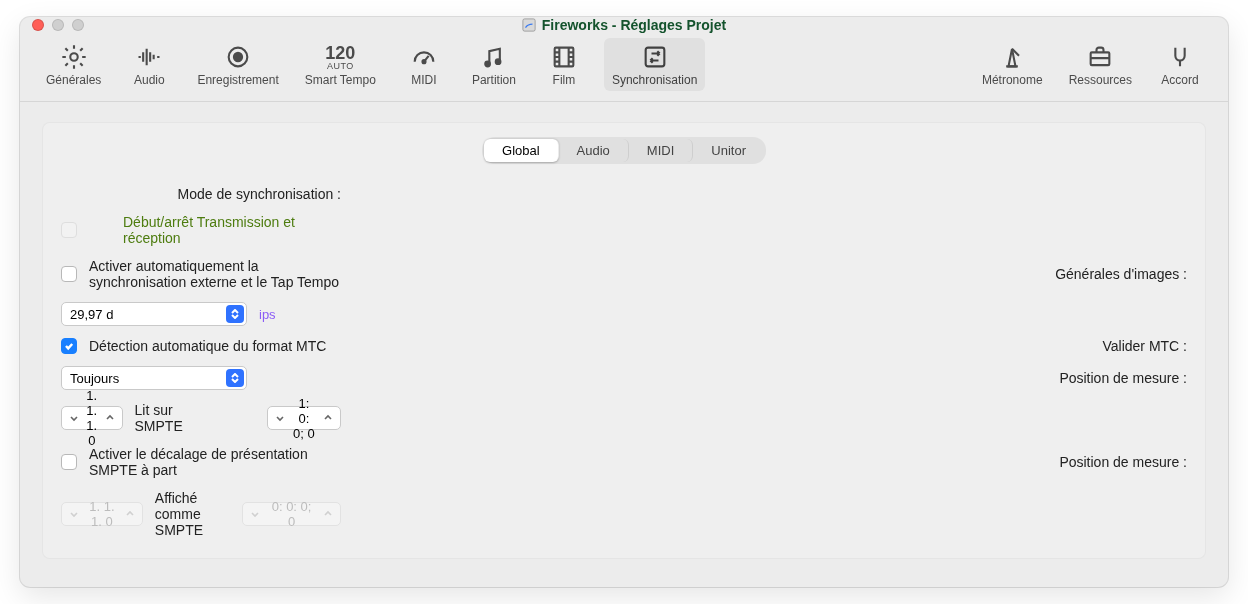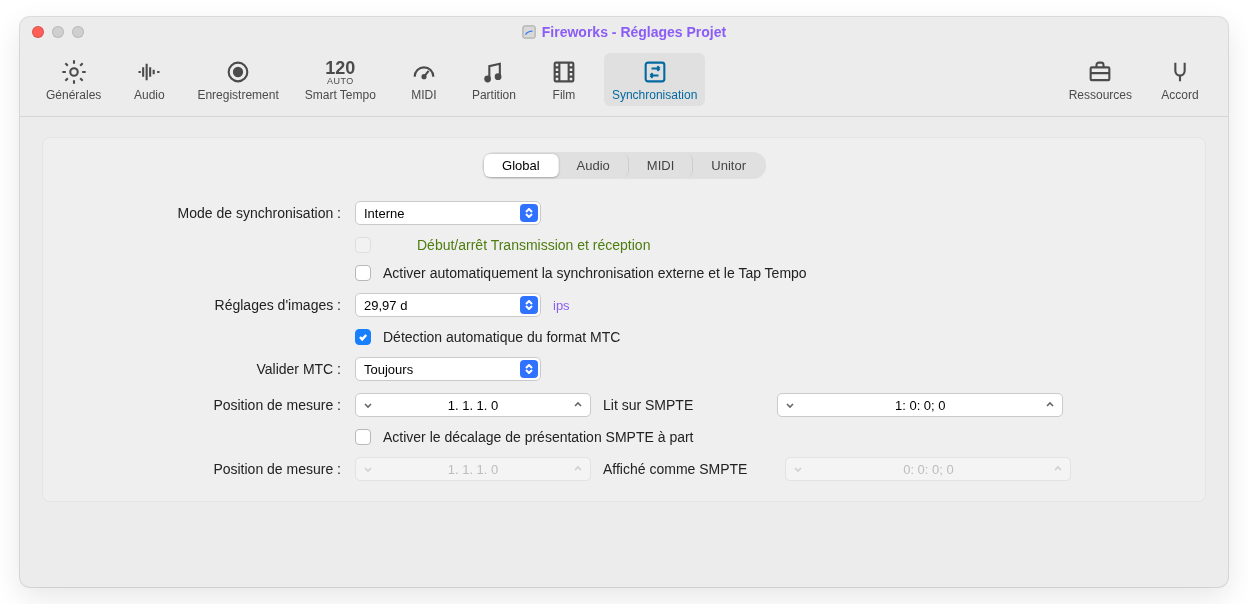--- a/index.html
+++ b/index.html
@@ -31,40 +31,40 @@
     position: relative;
     padding: 0 12px;
   }
   .traffic-lights { display: flex; gap: 8px; }
   .light { width: 12px; height: 12px; border-radius: 50%; }
   .light.red { background: #ff5f57; border: 0.5px solid rgba(0,0,0,0.15); }
   .light.amber { background: #cfcfcf; border: 0.5px solid rgba(0,0,0,0.1); }
   .light.green { background: #cfcfcf; border: 0.5px solid rgba(0,0,0,0.1); }
   .title {
     position: absolute; left: 0; right: 0; text-align: center;
-    font-size: 14px; font-weight: 600; color: #8b5cf6;
+    font-size: 14px; font-weight: 600; color: #14532d;
     display:flex; align-items:center; justify-content:center; gap:6px;
   }
   .title .app-icon {
     width:14px; height:14px; display:inline-block;
   }
   .toolbar {
     display: flex; gap: 10px;
     padding: 6px 18px 10px;
     border-bottom: 1px solid #d6d6d6;
     background: #ececec;
   }
   .tool {
     display: flex; flex-direction: column; align-items: center;
     min-width: 60px; padding: 4px 8px;
     border-radius: 6px;
     cursor: pointer;
     color: #4b4b4b;
   }
-  .tool.selected { color: #0369a1; background: rgba(0,0,0,0.05); }
+  .tool.selected { color: #404040; background: rgba(0,0,0,0.05); }
   .tool .icon-slot { height: 30px; display:flex; align-items:center; justify-content:center; }
   .tool svg { stroke: currentColor; fill: none; stroke-width: 1.8; }
   .tool-label { font-size: 12px; margin-top: 1px; color: inherit; }
   .tempo-icon { text-align:center; color: currentColor; line-height:1; }
   .tempo-icon .big { font-size:18px; font-weight:600; }
   .tempo-icon .small { font-size:9px; letter-spacing:0.5px; }
   .content {
     flex: 1; padding: 20px 22px 28px;
   }
   .panel {
@@ -222,20 +222,30 @@
             <rect x="4" y="4" width="16" height="16" rx="2"></rect>
             <path d="M9 9h7M16 9l-2-2M16 9l-2 2M15 15H8M8 15l2-2M8 15l2 2"></path>
           </svg>
       </div>
       <span class="tool-label">Synchronisation</span>
     </div>
     <div style="flex:1"></div>
     <div class="tool">
       <div class="icon-slot">
         <svg width="28" height="28" viewBox="0 0 24 24">
+            <path d="M9 20L12 5l3 15z"></path>
+            <path d="M12 5l6 6"></path>
+            <path d="M7 20h10"></path>
+          </svg>
+      </div>
+      <span class="tool-label">Métronome</span>
+    </div>
+    <div class="tool">
+      <div class="icon-slot">
+        <svg width="28" height="28" viewBox="0 0 24 24">
             <rect x="4" y="8" width="16" height="11" rx="1"></rect>
             <path d="M9 8V6a2 2 0 0 1 2-2h2a2 2 0 0 1 2 2v2M4 13h16"></path>
           </svg>
       </div>
       <span class="tool-label">Ressources</span>
     </div>
     <div class="tool">
       <div class="icon-slot">
         <svg width="28" height="28" viewBox="0 0 24 24">
             <path d="M8 4v7a4 4 0 0 0 4 4 4 4 0 0 0 4-4V4"></path>
@@ -254,47 +264,34 @@
           <div class="seg-item active"><span>Global</span></div>
           <div class="seg-item"><span>Audio</span></div>
           <div class="seg-item"><span>MIDI</span></div>
           <div class="seg-item"><span>Unitor</span></div>
         </div>
       </div>
 
       <div class="form">
 
         <div class="label">Mode de synchronisation :</div>
-        <div class="row">
-          <div class="select">
-            <span>Interne</span>
-            <span class="arrows">
-              <svg width="8" height="5" viewBox="0 0 8 5">
-                  <path d="M1 4l3-3 3 3"></path>
-                </svg>
-              <svg width="8" height="5" viewBox="0 0 8 5">
-                  <path d="M1 1l3 3 3-3"></path>
-                </svg>
-            </span>
-          </div>
-        </div>
 
         <div></div>
         <div class="row">
           <span class="checkbox disabled"></span>
           <span class="check-label disabled">Début/arrêt Transmission et réception</span>
         </div>
 
         <div></div>
         <div class="row">
           <span class="checkbox"></span>
           <span class="check-label">Activer automatiquement la synchronisation externe et le Tap Tempo</span>
         </div>
 
-        <div class="label">Réglages d'images :</div>
+        <div class="label">Générales d'images :</div>
         <div class="row">
           <div class="select">
             <span>29,97 d</span>
             <span class="arrows">
               <svg width="8" height="5" viewBox="0 0 8 5">
                   <path d="M1 4l3-3 3 3"></path>
                 </svg>
               <svg width="8" height="5" viewBox="0 0 8 5">
                   <path d="M1 1l3 3 3-3"></path>
                 </svg>

